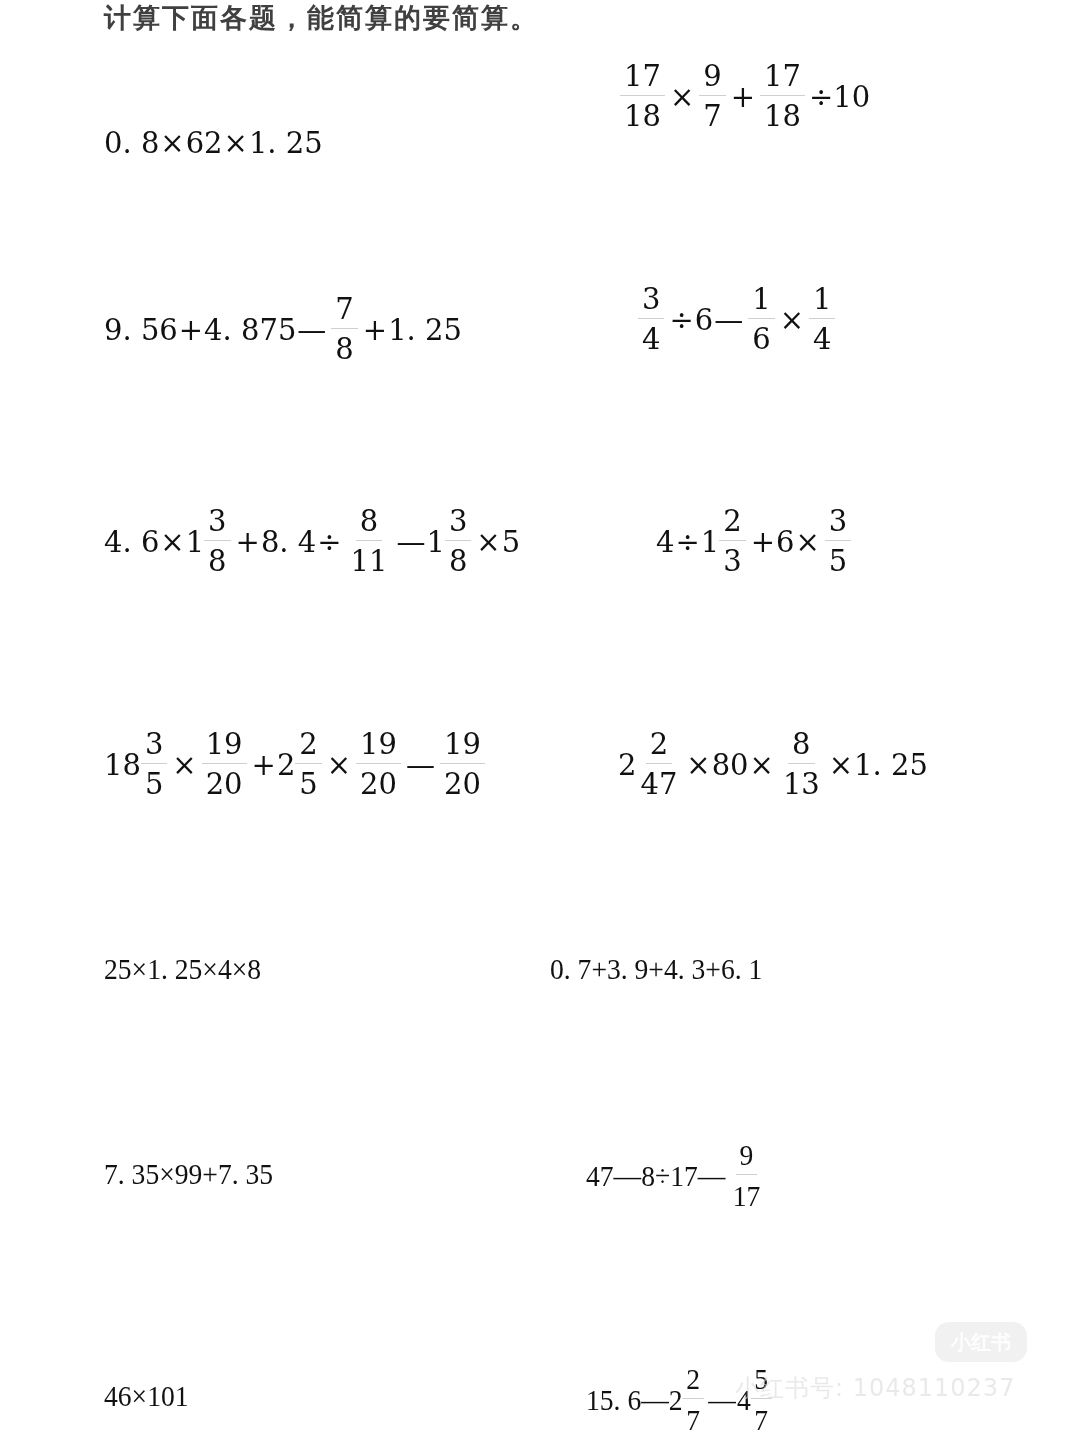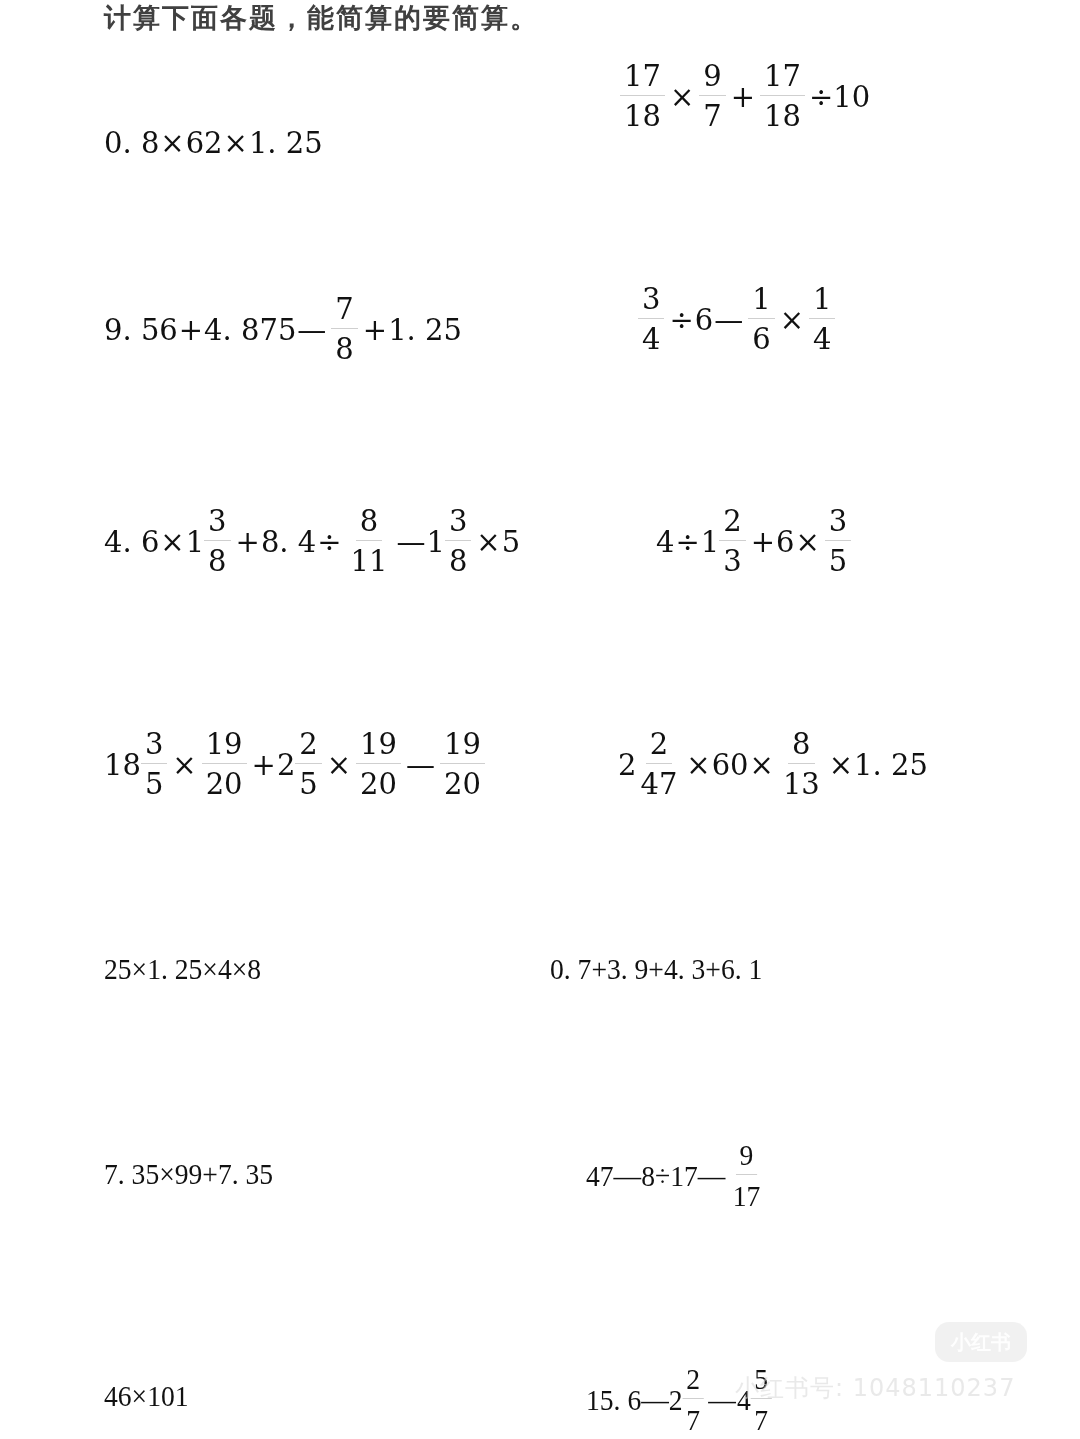--- a/index.html
+++ b/index.html
@@ -168,21 +168,21 @@
 
 <div class="expr" style="left:618px; top:730px;">
   <span class="mixed">
       <span>2</span>
       <span class="frac">
         <span class="num">2</span>
         <span class="den">47</span>
       </span>
     </span>
   <span class="op">×</span>
-  <span class="tok">60</span>
+  <span class="tok">80</span>
   <span class="op">×</span>
   <span class="frac">
       <span class="num">8</span>
       <span class="den">13</span>
     </span>
   <span class="op">×</span>
   <span class="tok">1. 25</span>
 </div>
 
 <div class="expr cond" style="left:104px; top:952px;">

